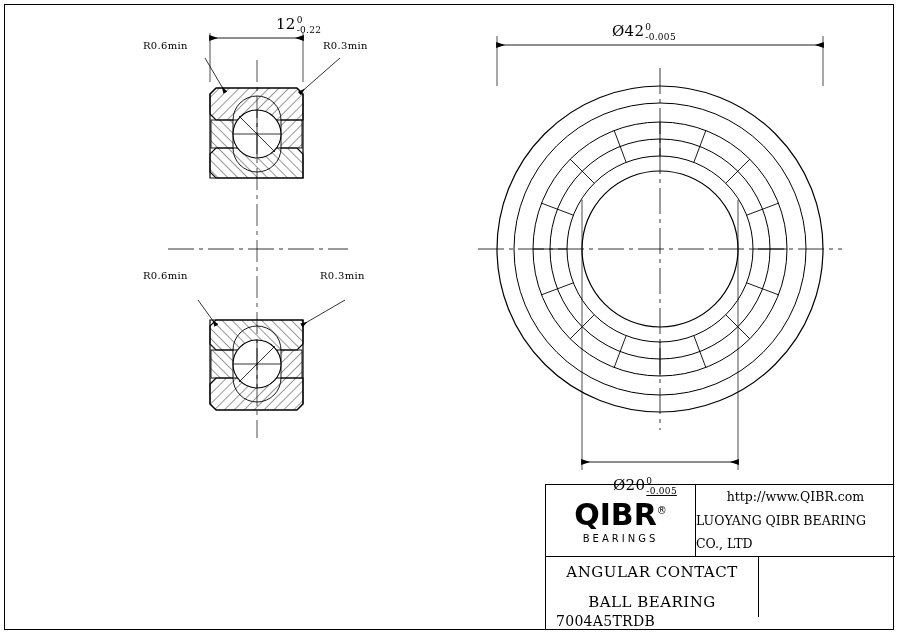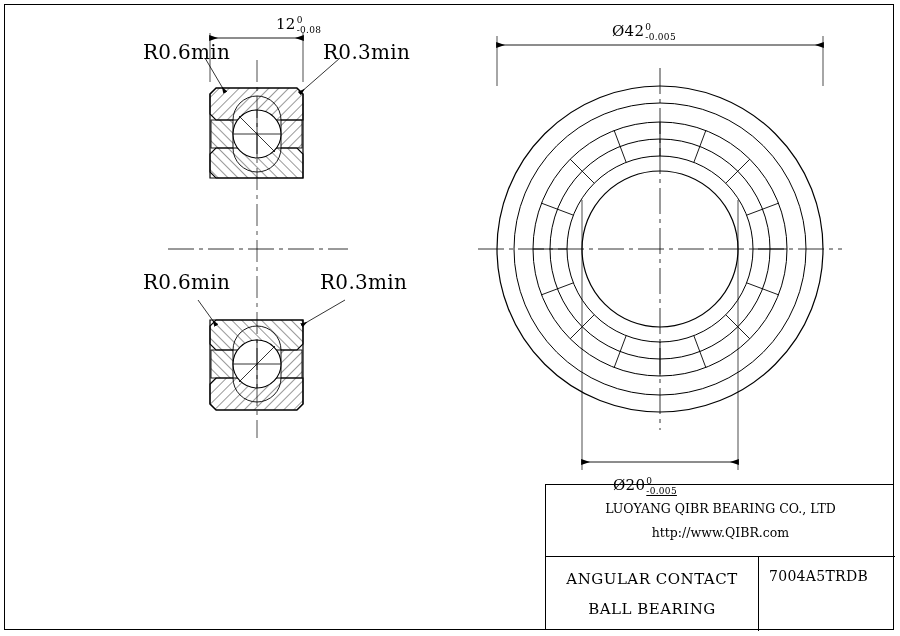--- a/index.html
+++ b/index.html
@@ -13,21 +13,21 @@
   }
   .sheet{position:absolute;left:0;top:0;width:900px;height:636px;}
   .border{
     position:absolute;left:4px;top:4px;width:890px;height:626px;
     border:1px solid #000;box-sizing:border-box;
   }
   svg{position:absolute;left:0;top:0;}
   .lbl{
     position:absolute;
     font-family:"DejaVu Serif", serif;
-    font-size:20px;
+    font-size:10px;
     white-space:nowrap;
     letter-spacing:0.3px;
   }
   .dimtxt{font-size:15px;}
   .sup{font-size:9px;vertical-align:super;}
   .sub{font-size:9px;vertical-align:sub;}
 
   
   .titleblock{
     position:absolute;left:545px;top:484px;width:349px;height:146px;
@@ -56,20 +56,21 @@
     font-size:10px;letter-spacing:3px;margin-top:3px;
   }
   .tb-company{
     flex:1;height:100%;
     display:flex;flex-direction:column;align-items:center;justify-content:center;
     font-size:12.5px;line-height:1.9;
   }
   .tb-bottom{
     position:absolute;left:0;top:72px;width:349px;height:74px;
     display:flex;
+    flex-direction:column;
   }
   .tb-desc{
     width:213px;height:100%;
     border-right:1px solid #000;box-sizing:border-box;
     display:flex;flex-direction:column;align-items:center;justify-content:center;
     font-size:15px;line-height:2.0;letter-spacing:0.5px;
   }
   .tb-part{
     flex:1;height:100%;
     display:flex;flex-direction:column;
@@ -202,44 +203,50 @@
   </svg>
 
   <div class="lbl" style="left:143px;top:40px;">R0.6min</div>
   <div class="lbl" style="left:323px;top:40px;">R0.3min</div>
   <div class="lbl" style="left:143px;top:270px;">R0.6min</div>
   <div class="lbl" style="left:320px;top:270px;">R0.3min</div>
 
   <div class="lbl dimtxt" style="left:228px;top:15px;margin-left:48px;">
     <span>12</span><span style="display:inline-block;vertical-align:middle;line-height:1;margin-left:1px;">
       <span class="sup" style="display:block;font-size:9px;line-height:10px;">0</span>
-      <span class="sub" style="display:block;font-size:9px;line-height:10px;">-0.08</span>
+      <span class="sub" style="display:block;font-size:9px;line-height:10px;">-0.22</span>
     </span>
   </div>
 
   <div class="lbl dimtxt" style="left:612px;top:22px;">
     <span>Ø</span><span>42</span><span style="display:inline-block;vertical-align:middle;line-height:1;margin-left:1px;">
       <span style="display:block;font-size:9px;line-height:10px;">0</span>
       <span style="display:block;font-size:9px;line-height:10px;">-0.005</span>
     </span>
   </div>
 
   <div class="lbl dimtxt" style="left:613px;top:436px;margin-top:40px;">
     <span>Ø</span><span>20</span><span style="display:inline-block;vertical-align:middle;line-height:1;margin-left:1px;">
       <span style="display:block;font-size:9px;line-height:10px;">0</span>
       <span style="display:block;font-size:9px;line-height:10px;text-decoration:underline;">-0.005</span>
     </span>
   </div>
 
   <div class="titleblock">
 
     <div class="tb-top">
+      <div class="tb-logo">
+        <div class="logo-main">
+          <span>QIBR</span><span class="logo-reg">®</span>
+        </div>
+        <div class="logo-sub">BEARINGS</div>
+      </div>
       <div class="tb-company">
+        <div>http://www.QIBR.com</div>
         <div>LUOYANG QIBR BEARING CO., LTD</div>
-        <div>http://www.QIBR.com</div>
       </div>
     </div>
 
     <div class="tb-bottom">
       <div class="tb-desc">
         <div>ANGULAR CONTACT</div>
         <div>BALL BEARING</div>
       </div>
       <div class="tb-part">
         <div class="tb-part-val">7004A5TRDB</div>

